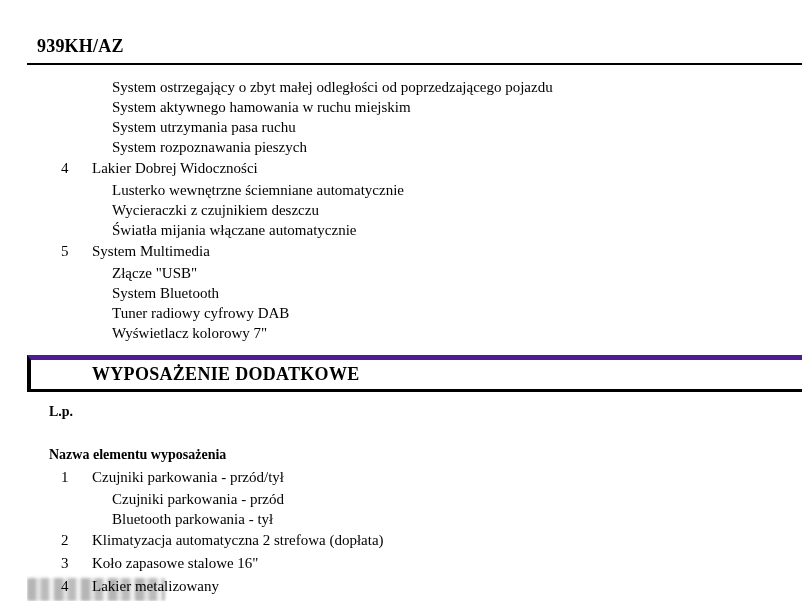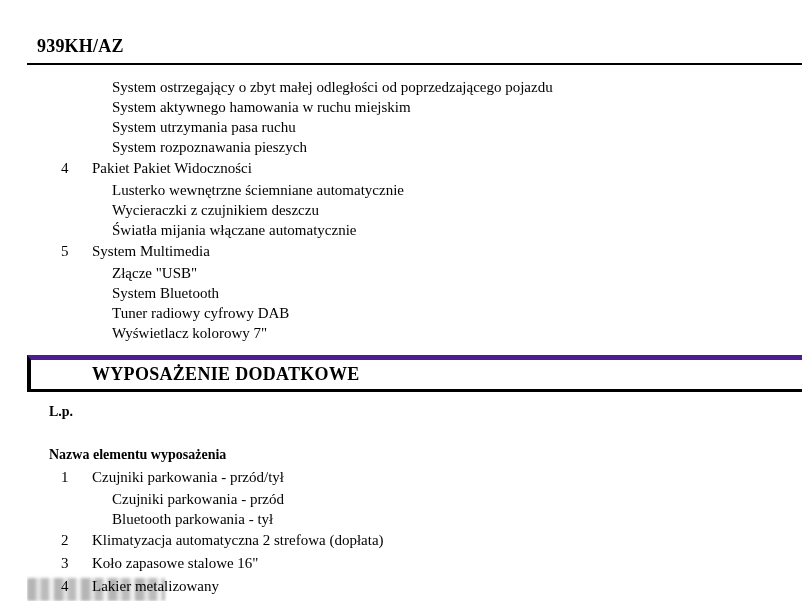--- a/index.html
+++ b/index.html
@@ -69,21 +69,21 @@
   <div class="rule"></div>
 
   <div class="list">
     <div class="sub">System ostrzegający o zbyt małej odległości od poprzedzającego pojazdu</div>
     <div class="sub">System aktywnego hamowania w ruchu miejskim</div>
     <div class="sub">System utrzymania pasa ruchu</div>
     <div class="sub">System rozpoznawania pieszych</div>
 
     <div class="mainrow">
       <span class="num">4</span>
-      <span class="title">Pakiet Pakiet Widoczności</span>
+      <span class="title">Lakier Dobrej Widoczności</span>
     </div>
     <div class="sub">Lusterko wewnętrzne ściemniane automatycznie</div>
     <div class="sub">Wycieraczki z czujnikiem deszczu</div>
     <div class="sub">Światła mijania włączane automatycznie</div>
 
     <div class="mainrow">
       <span class="num">5</span>
       <span class="title">System Multimedia</span>
     </div>
     <div class="sub">Złącze "USB"</div>

